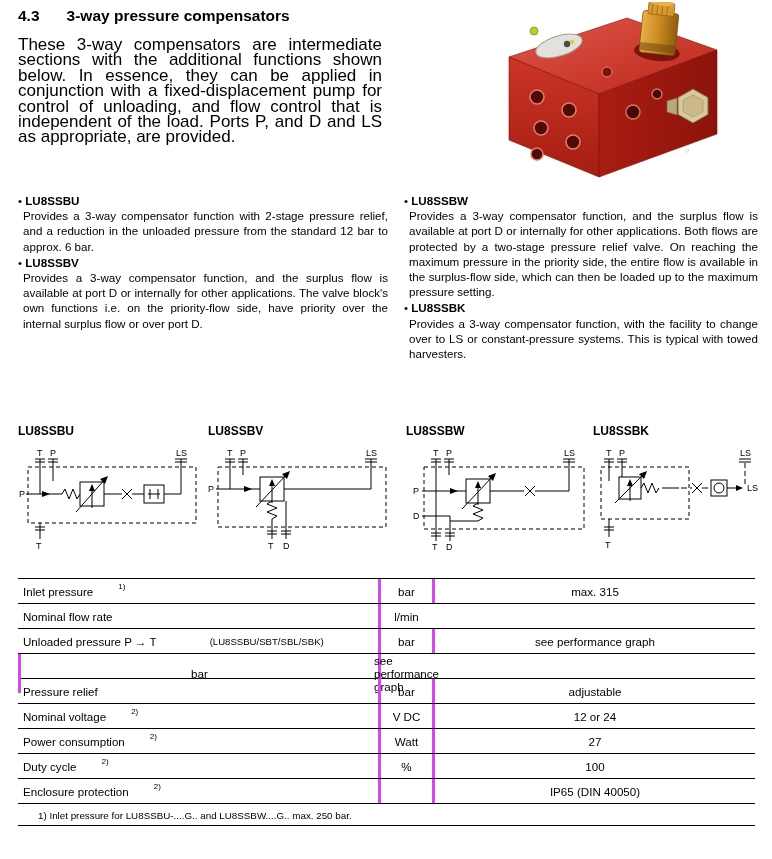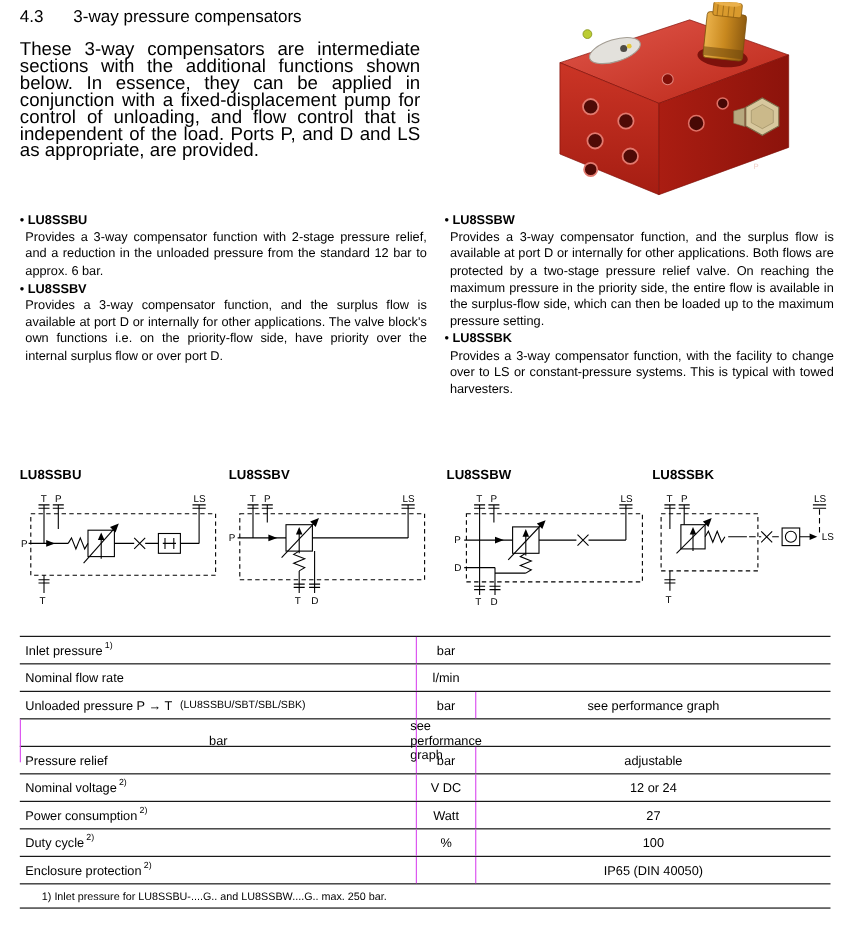--- a/index.html
+++ b/index.html
@@ -1,21 +1,21 @@
 <!DOCTYPE html>
 <html><head>
 <meta charset="utf-8">
 <style>
   * { margin:0; padding:0; box-sizing:border-box; }
   html,body { width:772px; height:859px; background:#fff; color:#000;
               font-family:"Liberation Sans", sans-serif; overflow:hidden; position:relative; }
   .abs { position:absolute; }
 
   
-  .heading { left:18px; top:7px; font-size:15.5px; font-weight:normal; display:flex; }
+  .heading { left:18px; top:7px; font-size:15.5px; font-weight:bold; display:flex; }
   .heading .sec { margin-right:27px; }
 
   
   .intro { left:18px; top:37px; width:364px; font-size:17px; line-height:15.4px; text-align:justify; }
 
   
   .photo { left:487px; top:2px; width:242px; height:188px; }
 
   
   .col-left  { left:18px;  top:193px; width:370px; }
@@ -27,23 +27,23 @@
 
   
   .diagram { position:absolute; top:424px; }
   .diagram-label { font-weight:bold; font-size:12px; }
   .diagram svg { display:block; margin-top:9px; }
   .schem text { font-family:"Liberation Sans", sans-serif; }
 
   
   .spec-table { left:18px; top:578px; width:737px; border-top:1px solid #000; font-size:11.6px; }
   .trow { display:grid; grid-template-columns:360px 54px 1fr; height:25px; border-bottom:1px solid #000; }
-  .cell { display:flex; align-items:center; }
+  .cell { display:flex; align-items:center;gap:23px; }
   .cell-param { padding-left:5px; }
-  .cell-unit, .cell-value { justify-content:center; border-left:1px solid #d946ef; }
+  .cell-unit, .cell-value { justify-content:center; border-left:3px solid #d946ef; }
   .sup { font-size:8px; line-height:1; align-self:flex-start; margin-top:4px; margin-left:2px; }
   .pnote { font-size:9.6px; margin-left:5px; white-space:nowrap; }
 
   
   .footnote { left:18px; font-size:9.8px; }
   .fn1 { top:810px;margin-left:20px; }
   .fn2 { top:869px; }
   .fn-rule { left:18px; top:825px; width:737px; border-top:1px solid #000; height:0; }
 </style>
 </head>
@@ -284,20 +284,21 @@
 
 <div class="abs spec-table">
 
   <div class="trow">
     <div class="cell cell-param">
       <span>Inlet pressure</span>
         <span class="sup">1)</span>
         <span class="pnote"></span>
     </div>
     <div class="cell cell-unit">bar</div>
+    <div class="cell cell-value">max. 315</div>
   </div>
 
   <div class="trow">
     <div class="cell cell-param">
       <span>Nominal flow rate</span>
         <span class="sup"></span>
         <span class="pnote"></span>
     </div>
     <div class="cell cell-unit">l/min</div>
   </div>

